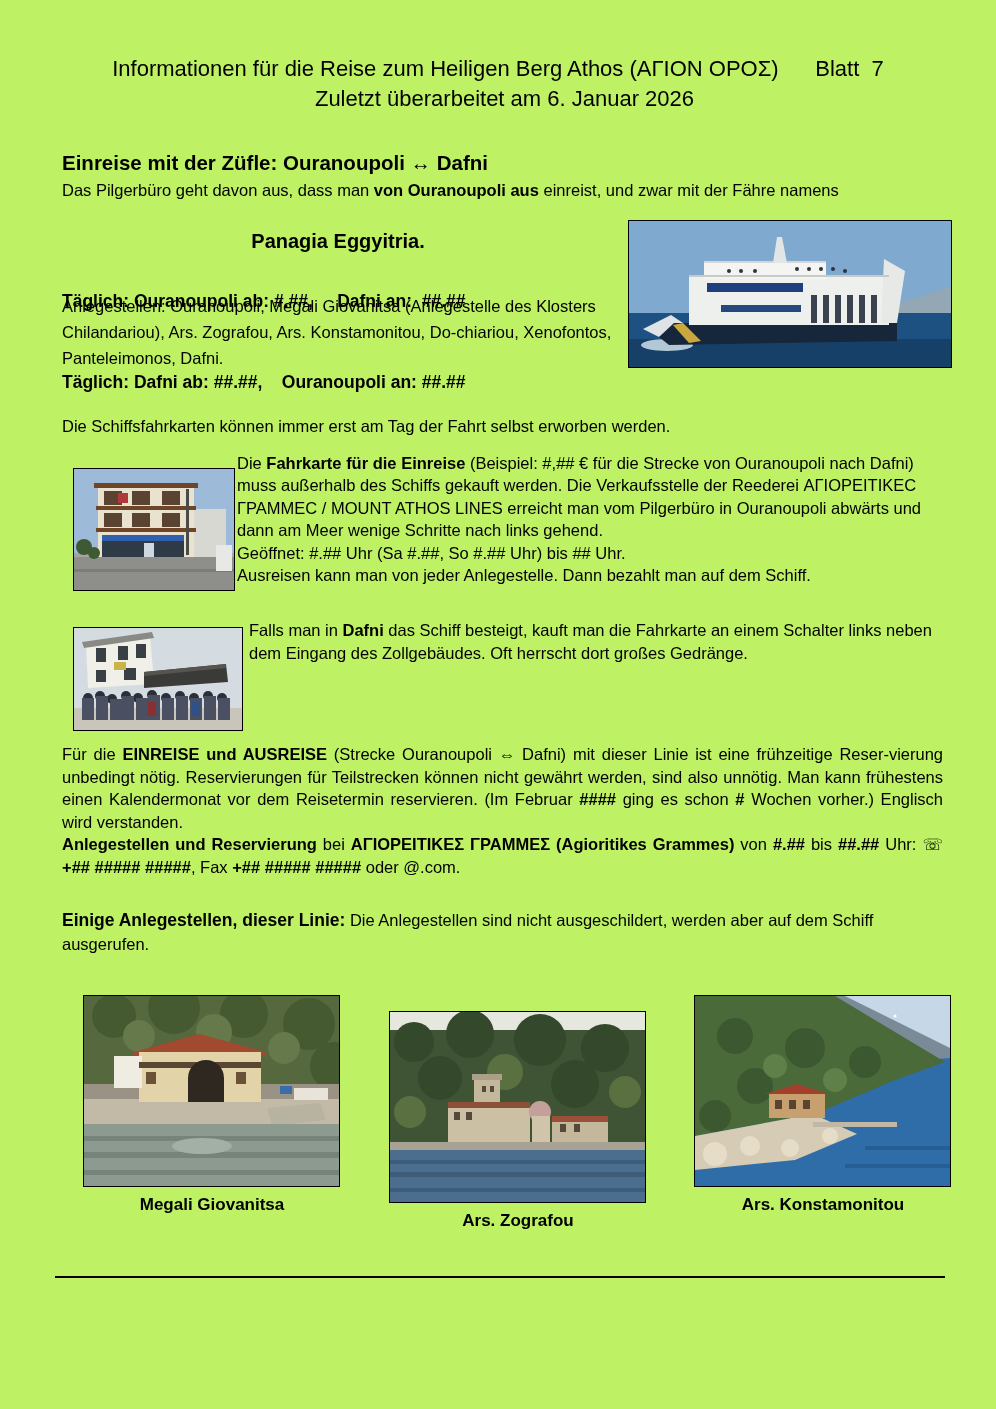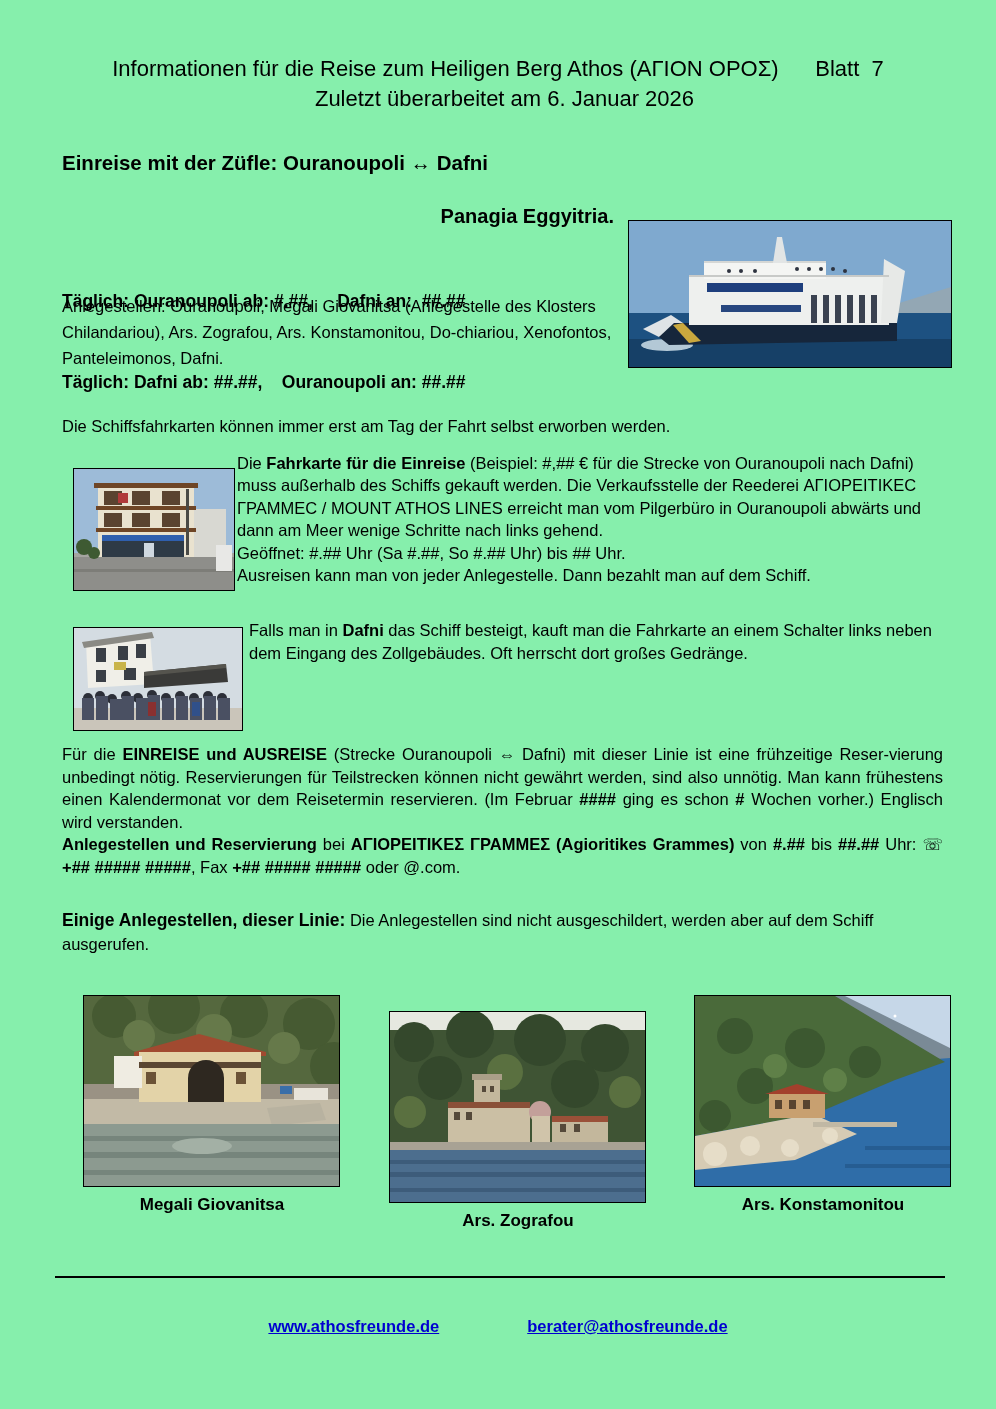--- a/index.html
+++ b/index.html
@@ -1,21 +1,21 @@
 <!DOCTYPE html>
 <html><head>
 <meta charset="utf-8">
 <style>
   html,body{margin:0;padding:0;background:#e9e9e9;}
-  .page{position:relative;width:996px;height:1409px;background:#86efac;margin:0 auto;
+  .page{position:relative;width:996px;height:1409px;background:#bef264;margin:0 auto;
         font-family:"Liberation Sans", sans-serif;color:#000;overflow:hidden;}
   .abs{position:absolute;}
   .b{font-weight:bold;}
   .pre{white-space:pre-wrap;}
-  .center{text-align:right;}
+  .center{text-align:center;margin-top:25px;}
   .just{text-align:justify;}
   .hdr{width:100%;text-align:center;font-size:22px;line-height:30px;}
   .h1{font-size:20.5px;font-weight:bold;}
   .body-t{font-size:16.5px;}
   .photo{display:block;border:1.5px solid #000;background:#cfd8e0;}
   .photo svg{display:block;}
   figure{margin:0;padding:11px;}
   figcaption{font-weight:bold;font-size:17px;text-align:center;margin-top:8px;}
   .link{color:#0000d0;font-weight:bold;text-decoration:underline;font-size:16.5px;cursor:pointer;}
   .rule{border-top:2px solid #000;}
@@ -26,20 +26,21 @@
 
 <div class="page">
 
   <div class="abs hdr b" style="top:54px;left:0;">
     <div class="pre" style="font-weight:normal;">Informationen für die Reise zum Heiligen Berg Athos (ΑΓΙΟΝ ΟΡΟΣ)      Blatt  7</div>
     <div style="font-weight:normal;padding-left:13px;">Zuletzt überarbeitet am 6. Januar 2026</div>
   </div>
 
   <div class="abs h1" style="left:62px;top:151px;">Einreise mit der Züfle: Ouranoupoli ↔ Dafni</div>
 
+  <div class="abs body-t" style="left:62px;top:181px;width:881px;"><span>Das Pilgerbüro geht davon aus, dass man </span><span class="b">von Ouranoupoli aus</span><span> einreist, und zwar mit der Fähre namens</span></div>
 
   <figure class="abs" style="left:617px;top:209px;">
     <span class="photo" style="width:322px;height:146px;">
       <svg width="322" height="146" viewBox="0 0 322 146">
         <rect width="322" height="146" fill="#7fa9cf"></rect>
         <rect y="92" width="322" height="54" fill="#1d5181"></rect>
         <rect y="118" width="322" height="28" fill="#164067"></rect>
         <polygon points="238,92 322,66 322,92" fill="#93a7b4"></polygon>
         <ellipse cx="38" cy="124" rx="26" ry="6" fill="#cfe0ea" opacity="0.85"></ellipse>
         <polygon points="30,116 14,108 42,94 54,102" fill="#dfe3e6"></polygon>
@@ -311,18 +312,14 @@
             <rect x="170" y="150" width="85" height="4"></rect>
             <rect x="150" y="168" width="105" height="4"></rect>
           </g>
         <circle cx="200" cy="20" r="1.5" fill="#ffffff"></circle>
       </svg>
     </span>
     <figcaption>Ars. Konstamonitou</figcaption>
   </figure>
 
   <div class="abs rule" style="left:55px;top:1276px;width:890px;"></div>
-  <div class="abs" style="left:0;top:1317px;width:100%;display:flex;justify-content:center;gap:88px;">
-    <span class="link">www.athosfreunde.de</span>
-    <span class="link">berater@athosfreunde.de</span>
-  </div>
 
 </div>
 
 </body></html>

